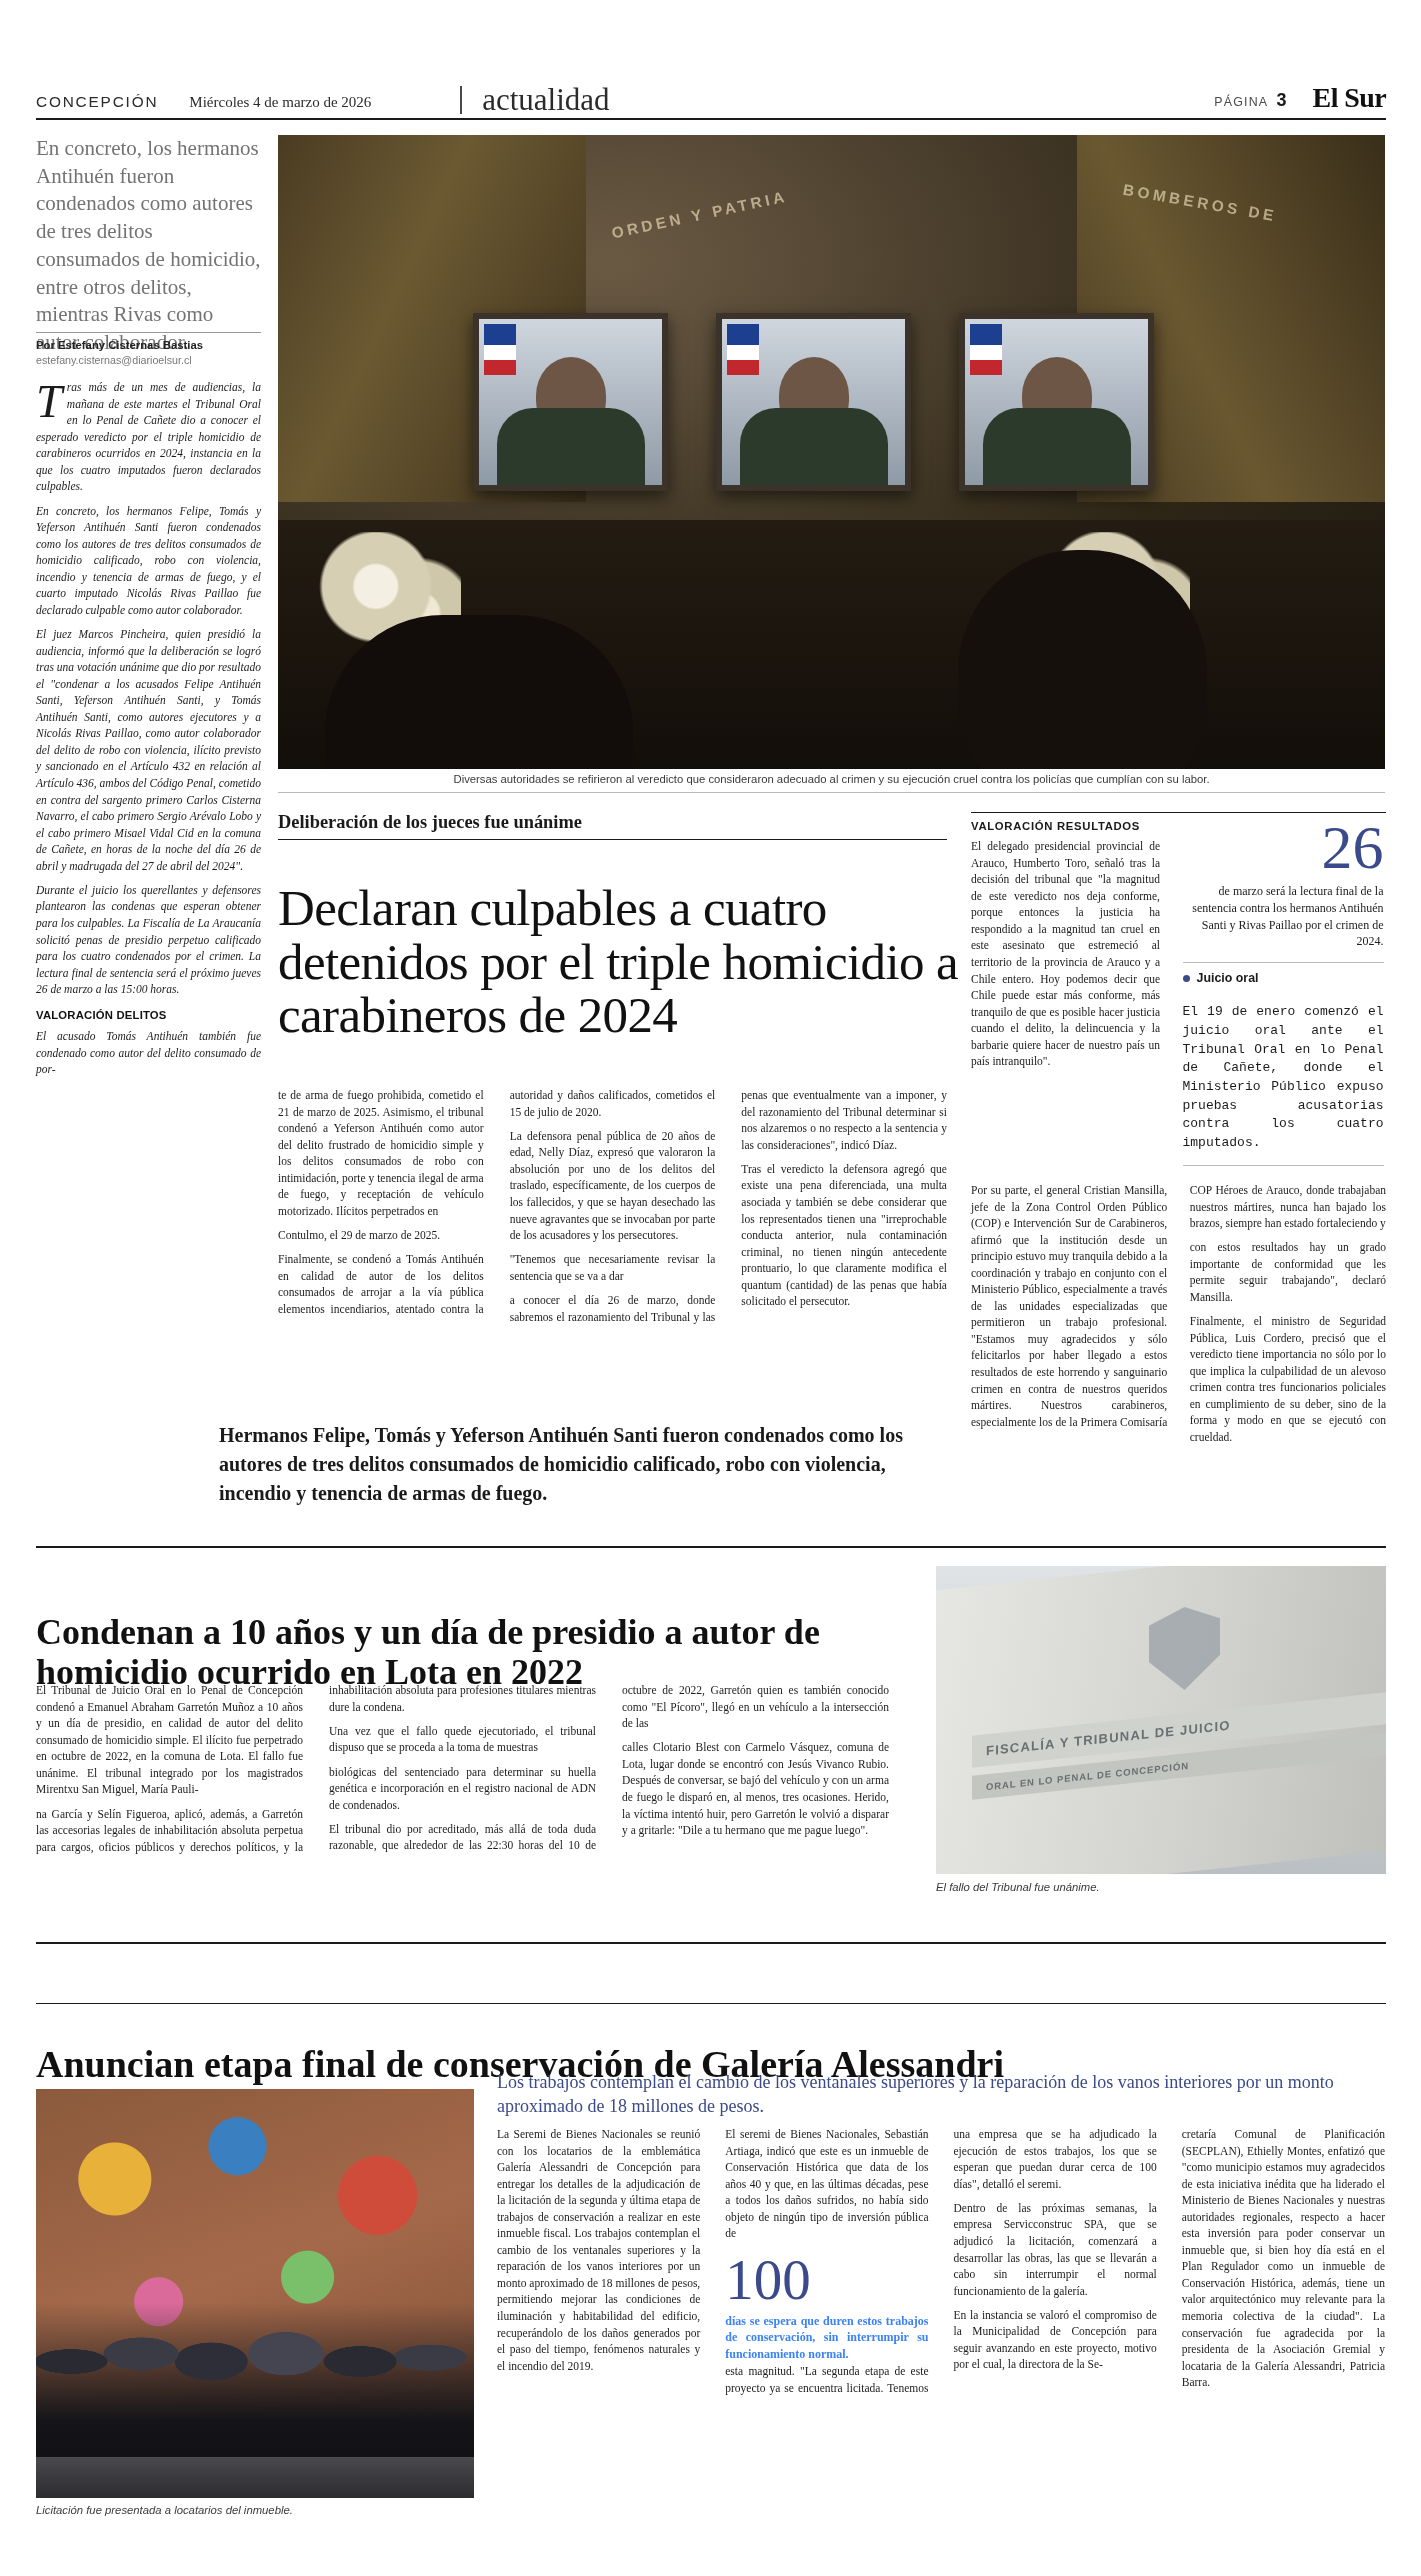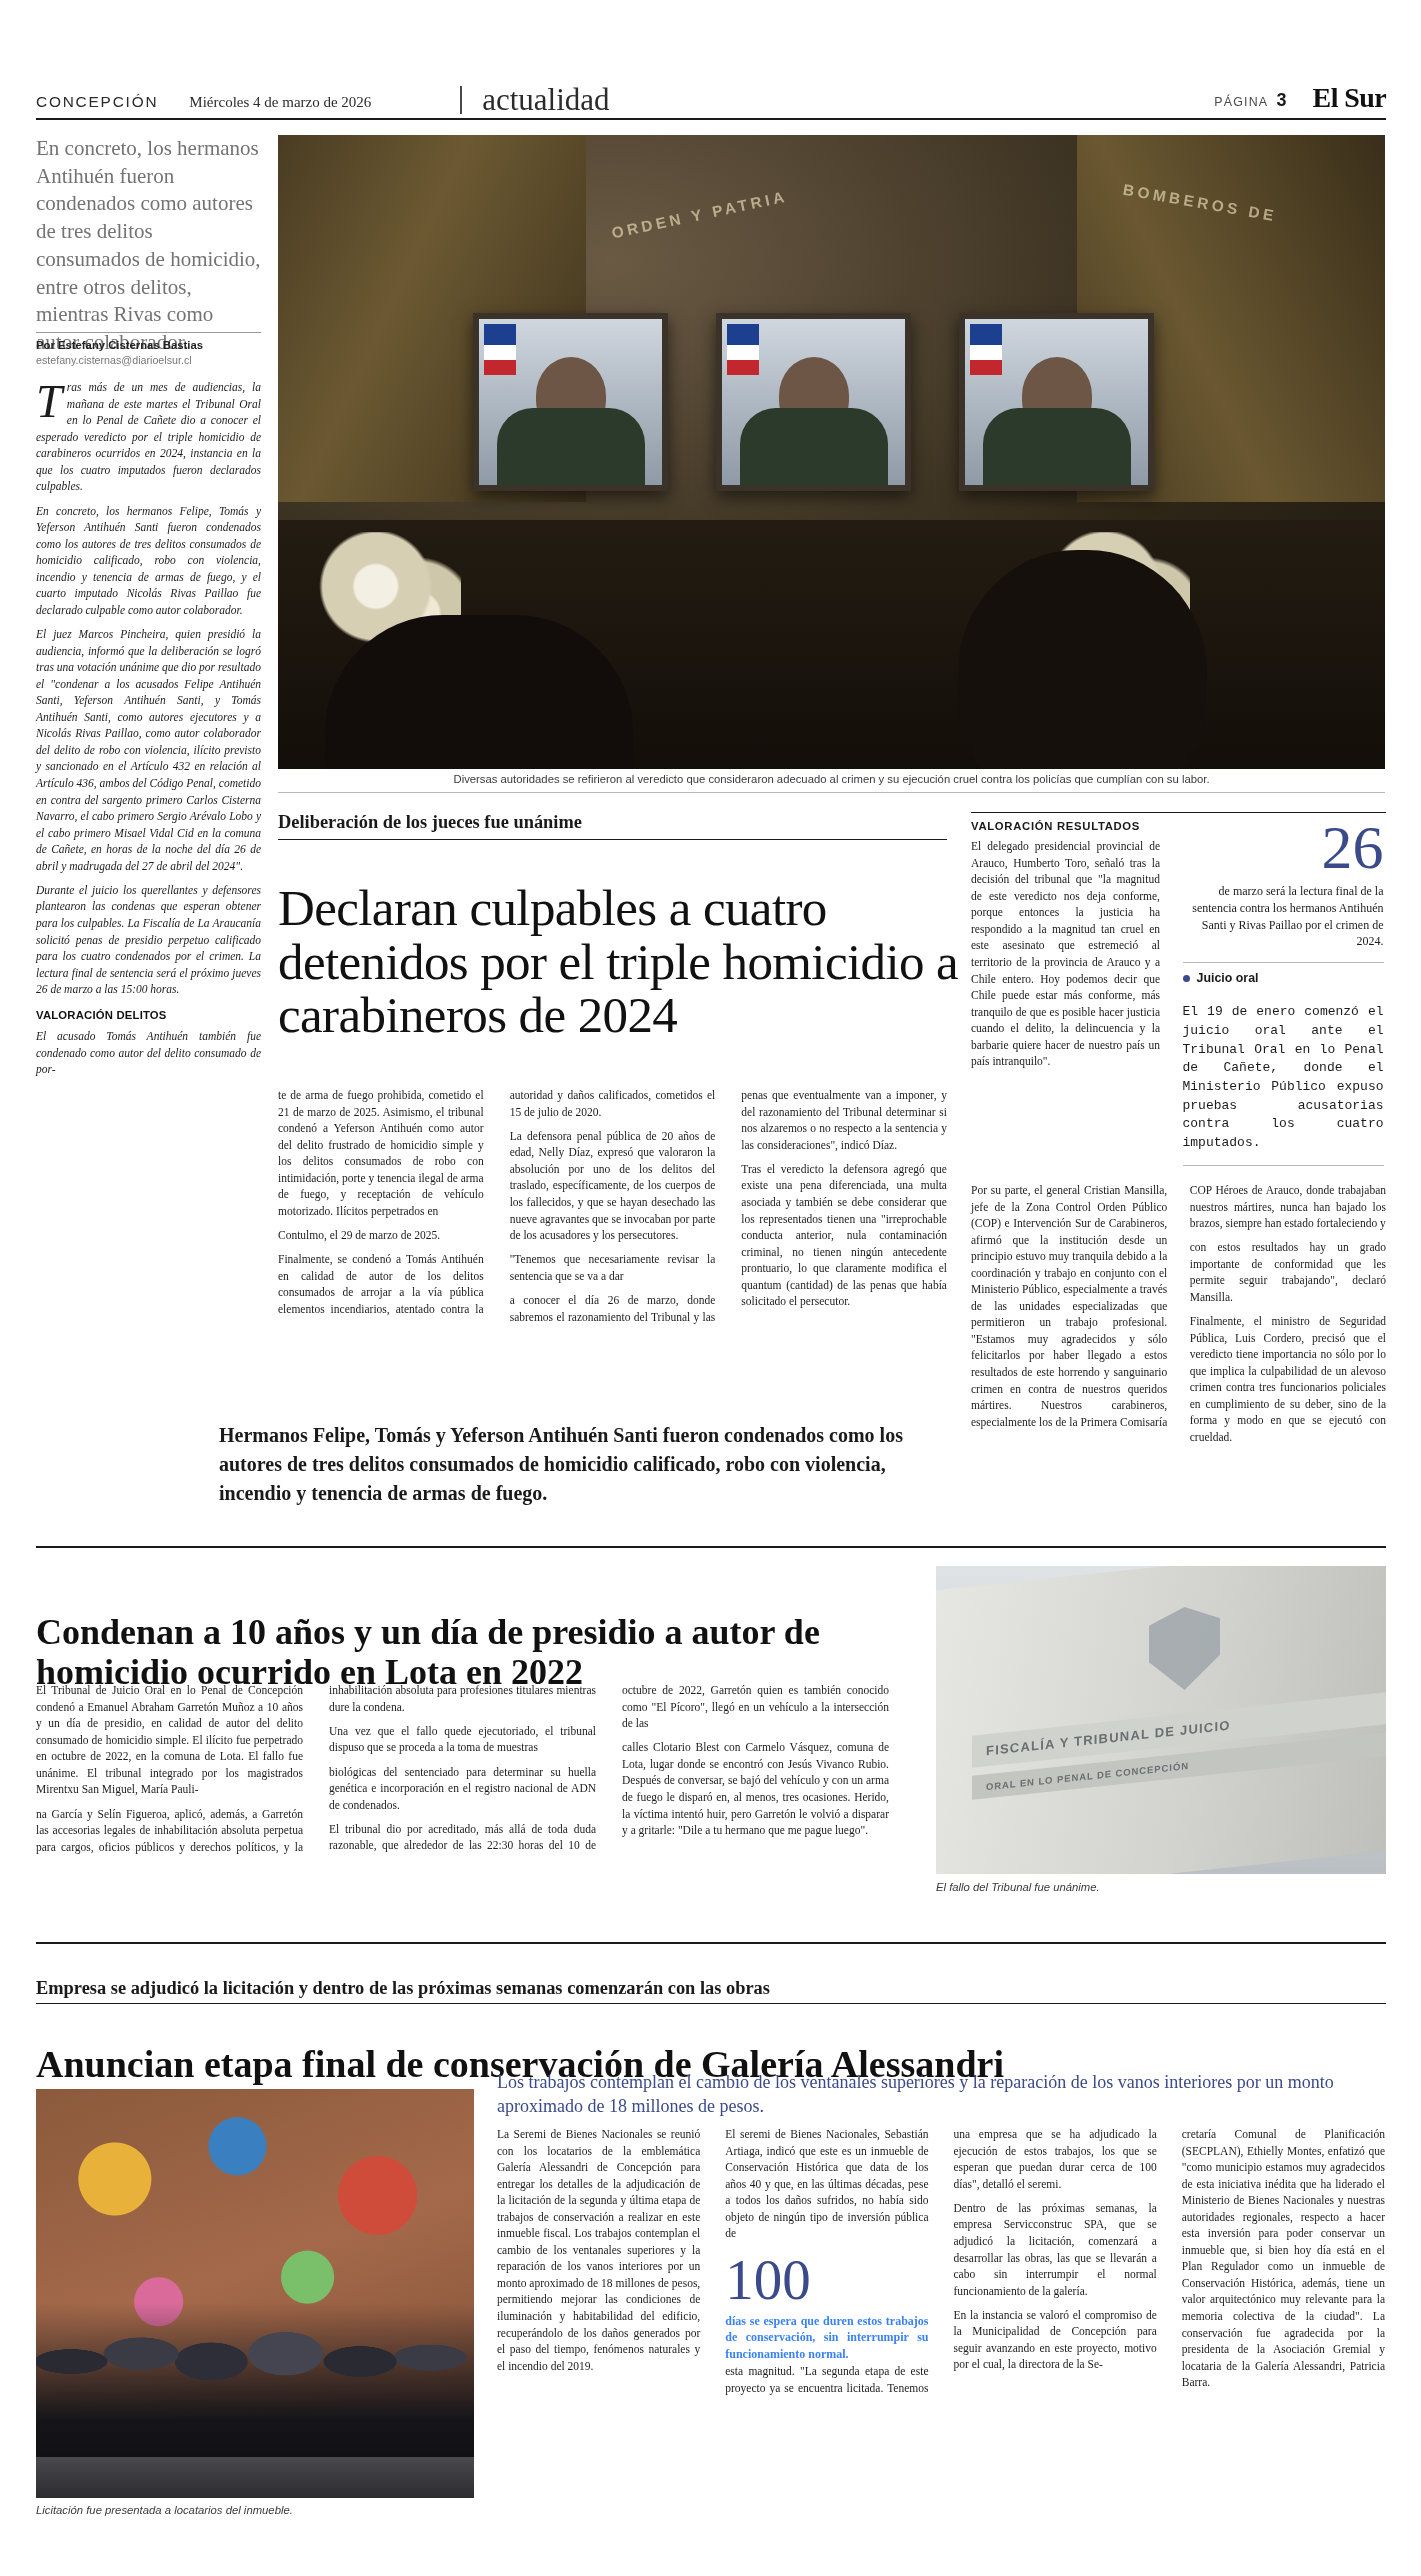--- a/index.html
+++ b/index.html
@@ -453,21 +453,20 @@
       <span class="ps2-text">FISCALÍA Y TRIBUNAL DE JUICIO</span>
     </div>
     <div class="ps2-band2">
       <span class="ps2-text small">ORAL EN LO PENAL DE CONCEPCIÓN</span>
     </div>
   </div>
   <div class="caption-s2">El fallo del Tribunal fue unánime.</div>
 
   <div class="big-rule" style="top:1942px;"></div>
 
-  <div class="s3-kicker">Empresa se adjudicó la licitación y dentro de las próximas semanas comenzarán con las obras</div>
   <div class="s3-kicker-rule"></div>
   <h2 class="s3-headline">Anuncian etapa final de conservación de Galería Alessandri</h2>
   <div class="s3-standfirst">Los trabajos contemplan el cambio de los ventanales superiores y la reparación de los vanos interiores por un monto aproximado de 18 millones de pesos.</div>
 
   <div class="photo-s3">
     <div class="ps3-mural"></div>
     <div class="ps3-crowd"></div>
     <div class="ps3-floor"></div>
   </div>
   <div class="caption-s3">Licitación fue presentada a locatarios del inmueble.</div>

